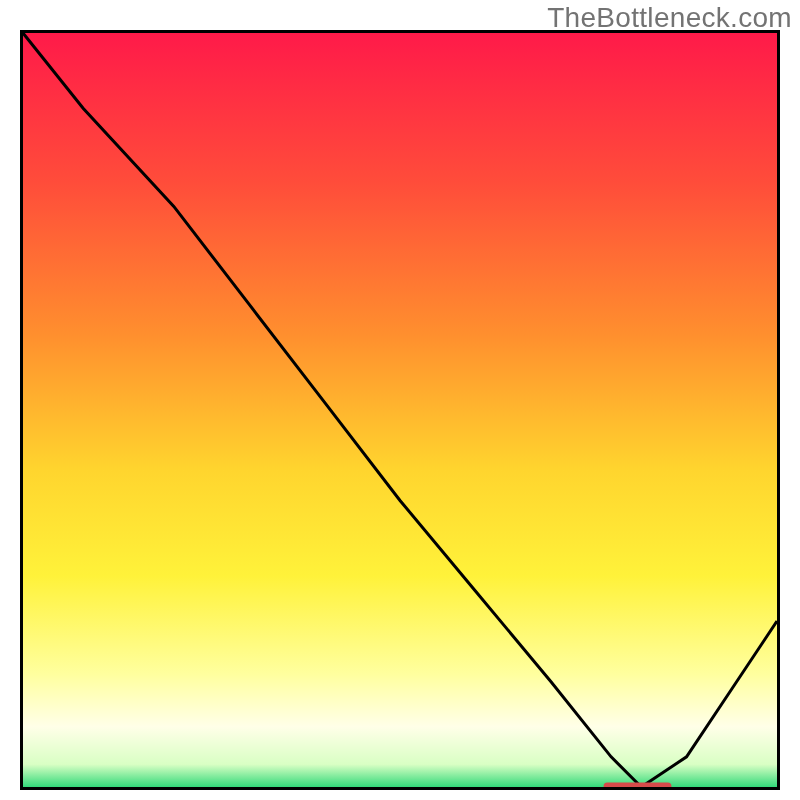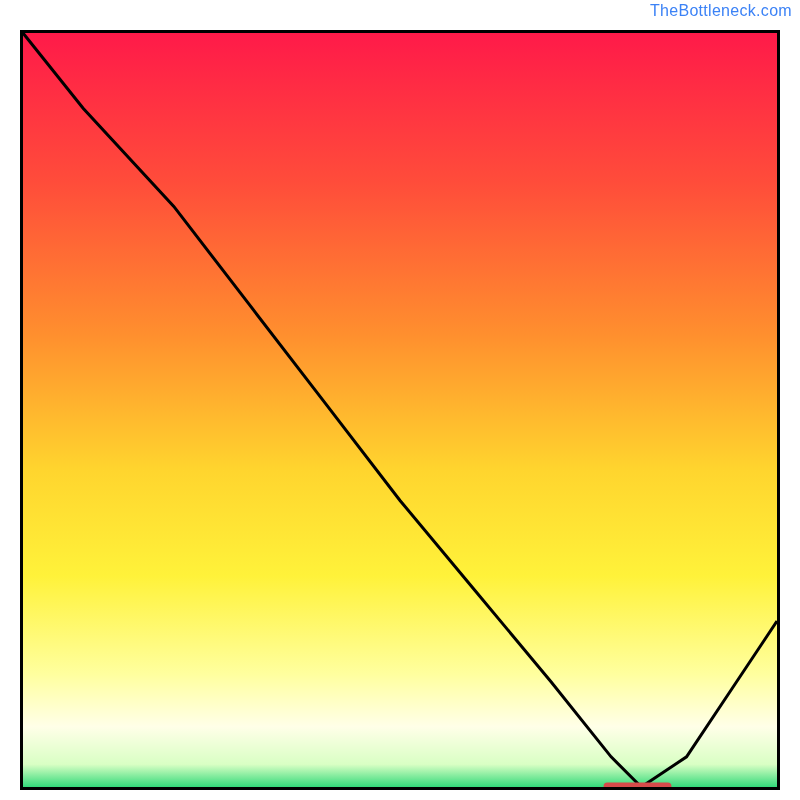--- a/index.html
+++ b/index.html
@@ -13,22 +13,22 @@
   .frame {
     position: relative;
     width: 800px;
     height: 800px;
     box-sizing: border-box;
   }
   .watermark {
     position: absolute;
     top: 2px;
     right: 8px;
-    color: #3b82f6;
-    font-size: 16px;
+    color: #737373;
+    font-size: 28px;
     font-weight: 500;
     letter-spacing: 0.3px;
     user-select: none;
   }
   .plot-area {
     position: absolute;
     left: 20px;
     top: 30px;
     width: 760px;
     height: 760px;

